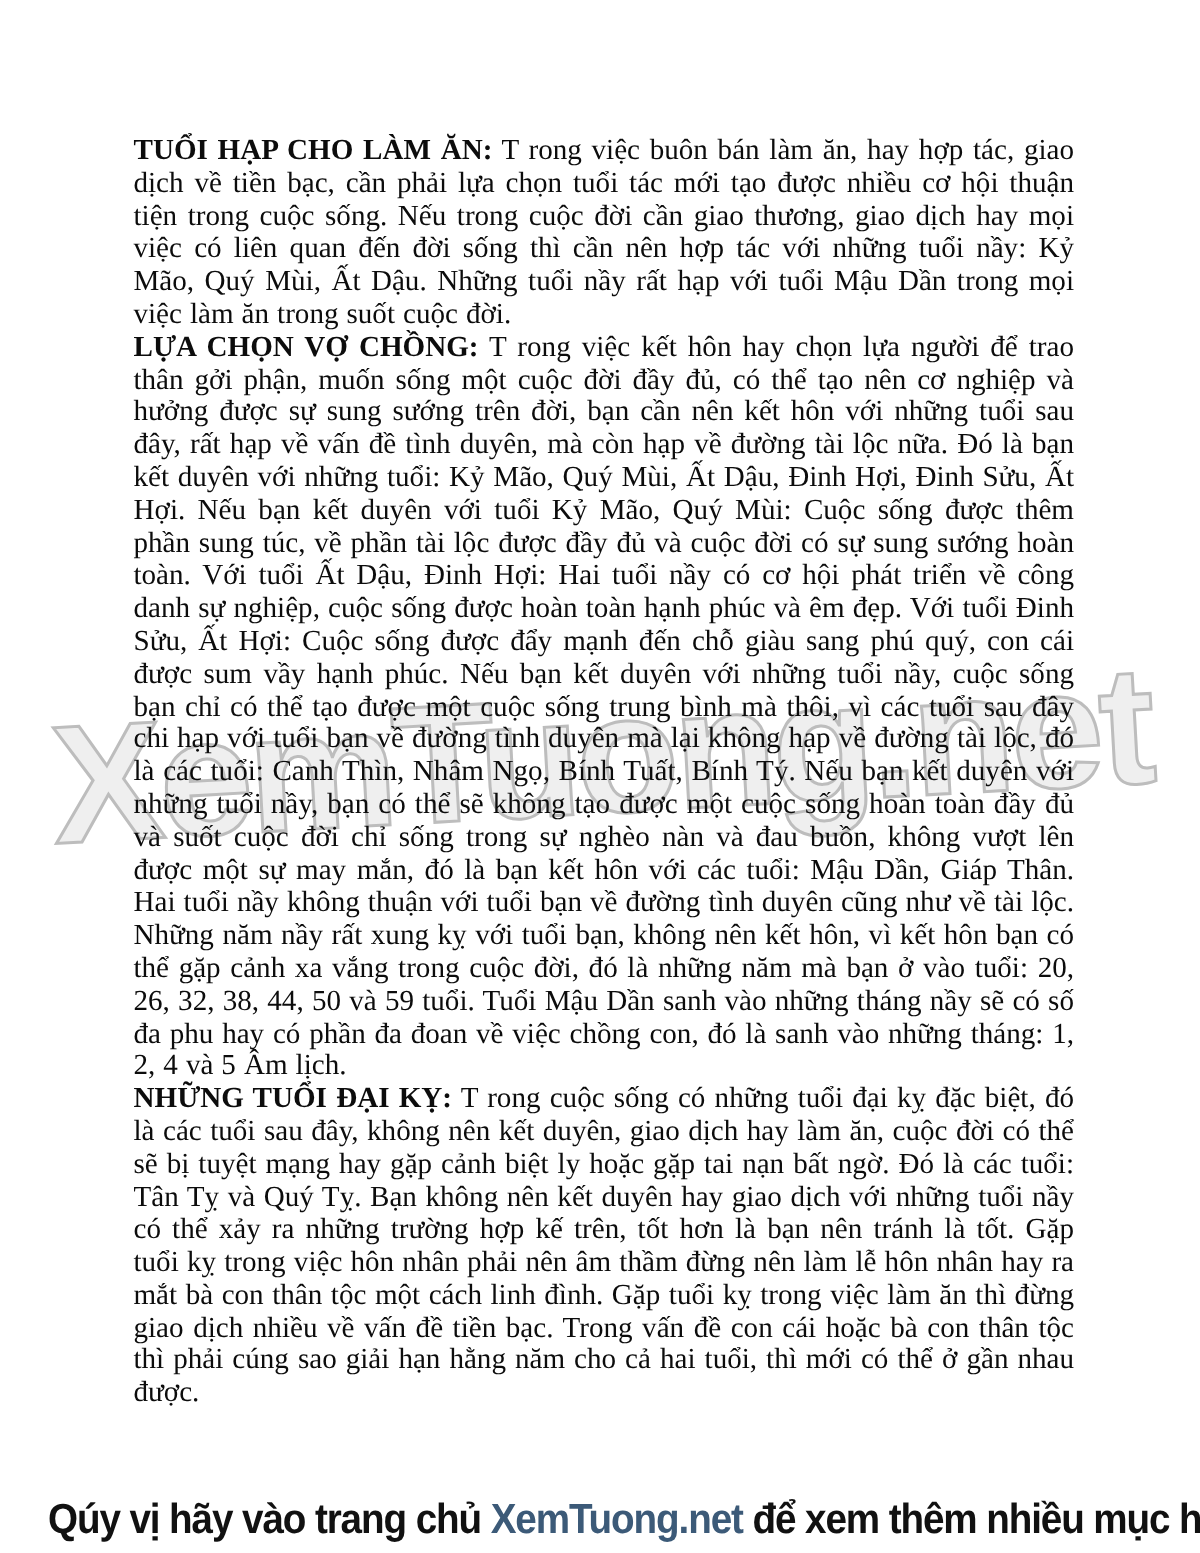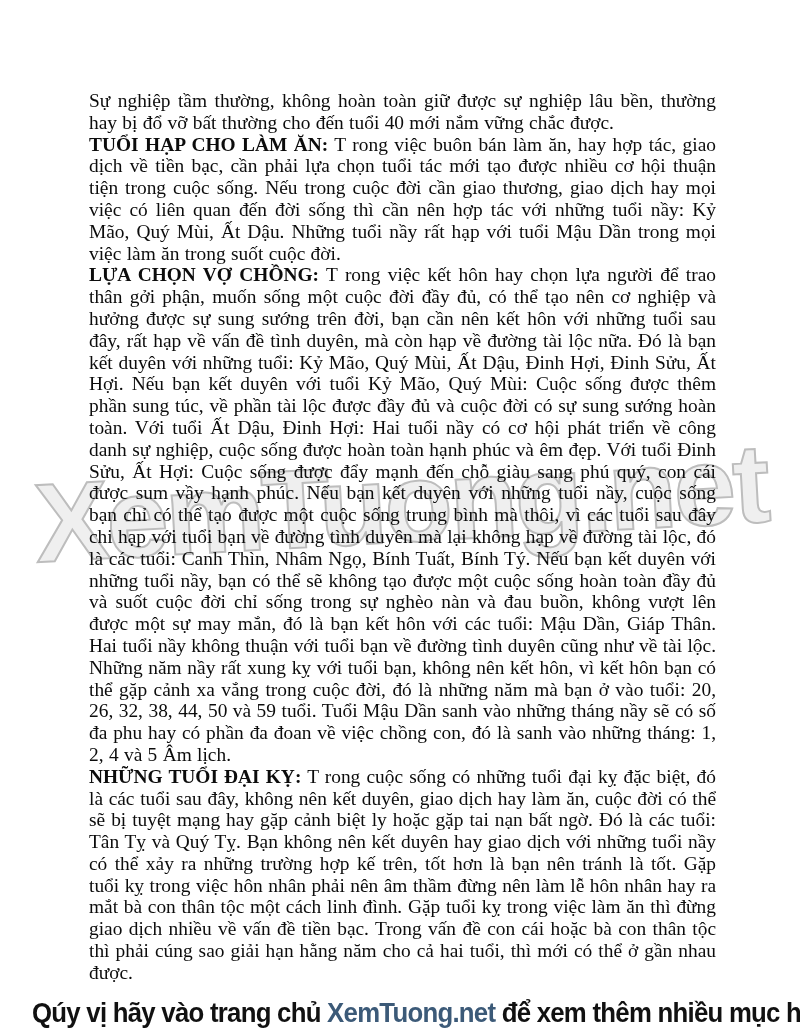--- a/index.html
+++ b/index.html
@@ -80,21 +80,20 @@
 </style>
 </head>
 <body>
 
 <div id="page">
 
   <div class="watermark" style="color: rgb(239, 239, 239); -webkit-text-stroke: 2px rgb(189, 189, 189);">XemTuong.net</div>
 
   <div class="article">
 
-  <p><span>Sự nghiệp tầm thường, không hoàn toàn giữ được sự nghiệp lâu bền, thường hay bị đổ vỡ bất thường cho đến tuổi 40 mới nắm vững chắc được.</span></p>
       <p><b>TUỔI HẠP CHO LÀM ĂN:</b><span> T rong việc buôn bán làm ăn, hay hợp tác, giao dịch về tiền bạc, cần phải lựa chọn tuổi tác mới tạo được nhiều cơ hội thuận tiện trong cuộc sống. Nếu trong cuộc đời cần giao thương, giao dịch hay mọi việc có liên quan đến đời sống thì cần nên hợp tác với những tuổi nầy: Kỷ Mão, Quý Mùi, Ất Dậu. Những tuổi nầy rất hạp với tuổi Mậu Dần trong mọi việc làm ăn trong suốt cuộc đời.</span></p>
       <p><b>LỰA CHỌN VỢ CHỒNG:</b><span> T rong việc kết hôn hay chọn lựa người để trao thân gởi phận, muốn sống một cuộc đời đầy đủ, có thể tạo nên cơ nghiệp và hưởng được sự sung sướng trên đời, bạn cần nên kết hôn với những tuổi sau đây, rất hạp về vấn đề tình duyên, mà còn hạp về đường tài lộc nữa. Đó là bạn kết duyên với những tuổi: Kỷ Mão, Quý Mùi, Ất Dậu, Đinh Hợi, Đinh Sửu, Ất Hợi. Nếu bạn kết duyên với tuổi Kỷ Mão, Quý Mùi: Cuộc sống được thêm phần sung túc, về phần tài lộc được đầy đủ và cuộc đời có sự sung sướng hoàn toàn. Với tuổi Ất Dậu, Đinh Hợi: Hai tuổi nầy có cơ hội phát triển về công danh sự nghiệp, cuộc sống được hoàn toàn hạnh phúc và êm đẹp. Với tuổi Đinh Sửu, Ất Hợi: Cuộc sống được đẩy mạnh đến chỗ giàu sang phú quý, con cái được sum vầy hạnh phúc. Nếu bạn kết duyên với những tuổi nầy, cuộc sống bạn chỉ có thể tạo được một cuộc sống trung bình mà thôi, vì các tuổi sau đây chi hạp với tuổi bạn về đường tình duyên mà lại không hạp về đường tài lộc, đó là các tuổi: Canh Thìn, Nhâm Ngọ, Bính Tuất, Bính Tý. Nếu bạn kết duyên với những tuổi nầy, bạn có thể sẽ không tạo được một cuộc sống hoàn toàn đầy đủ và suốt cuộc đời chỉ sống trong sự nghèo nàn và đau buồn, không vượt lên được một sự may mắn, đó là bạn kết hôn với các tuổi: Mậu Dần, Giáp Thân. Hai tuổi nầy không thuận với tuổi bạn về đường tình duyên cũng như về tài lộc. Những năm nầy rất xung kỵ với tuổi bạn, không nên kết hôn, vì kết hôn bạn có thể gặp cảnh xa vắng trong cuộc đời, đó là những năm mà bạn ở vào tuổi: 20, 26, 32, 38, 44, 50 và 59 tuổi. Tuổi Mậu Dần sanh vào những tháng nầy sẽ có số đa phu hay có phần đa đoan về việc chồng con, đó là sanh vào những tháng: 1, 2, 4 và 5 Âm lịch.</span></p>
       <p><b>NHỮNG TUỔI ĐẠI KỴ:</b><span> T rong cuộc sống có những tuổi đại kỵ đặc biệt, đó là các tuổi sau đây, không nên kết duyên, giao dịch hay làm ăn, cuộc đời có thể sẽ bị tuyệt mạng hay gặp cảnh biệt ly hoặc gặp tai nạn bất ngờ. Đó là các tuổi: Tân Tỵ và Quý Tỵ. Bạn không nên kết duyên hay giao dịch với những tuổi nầy có thể xảy ra những trường hợp kế trên, tốt hơn là bạn nên tránh là tốt. Gặp tuổi kỵ trong việc hôn nhân phải nên âm thầm đừng nên làm lễ hôn nhân hay ra mắt bà con thân tộc một cách linh đình. Gặp tuổi kỵ trong việc làm ăn thì đừng giao dịch nhiều về vấn đề tiền bạc. Trong vấn đề con cái hoặc bà con thân tộc thì phải cúng sao giải hạn hằng năm cho cả hai tuổi, thì mới có thể ở gần nhau được.</span></p>
     </div>
 
   <div class="footer" style="color: rgb(17, 17, 17);">
     <span>Qúy vị hãy vào trang chủ </span><span class="site-link" style="color: rgb(60, 90, 120);">XemTuong.net</span><span> để xem thêm nhiều mục hay khác</span>
   </div>
 
 </div>

